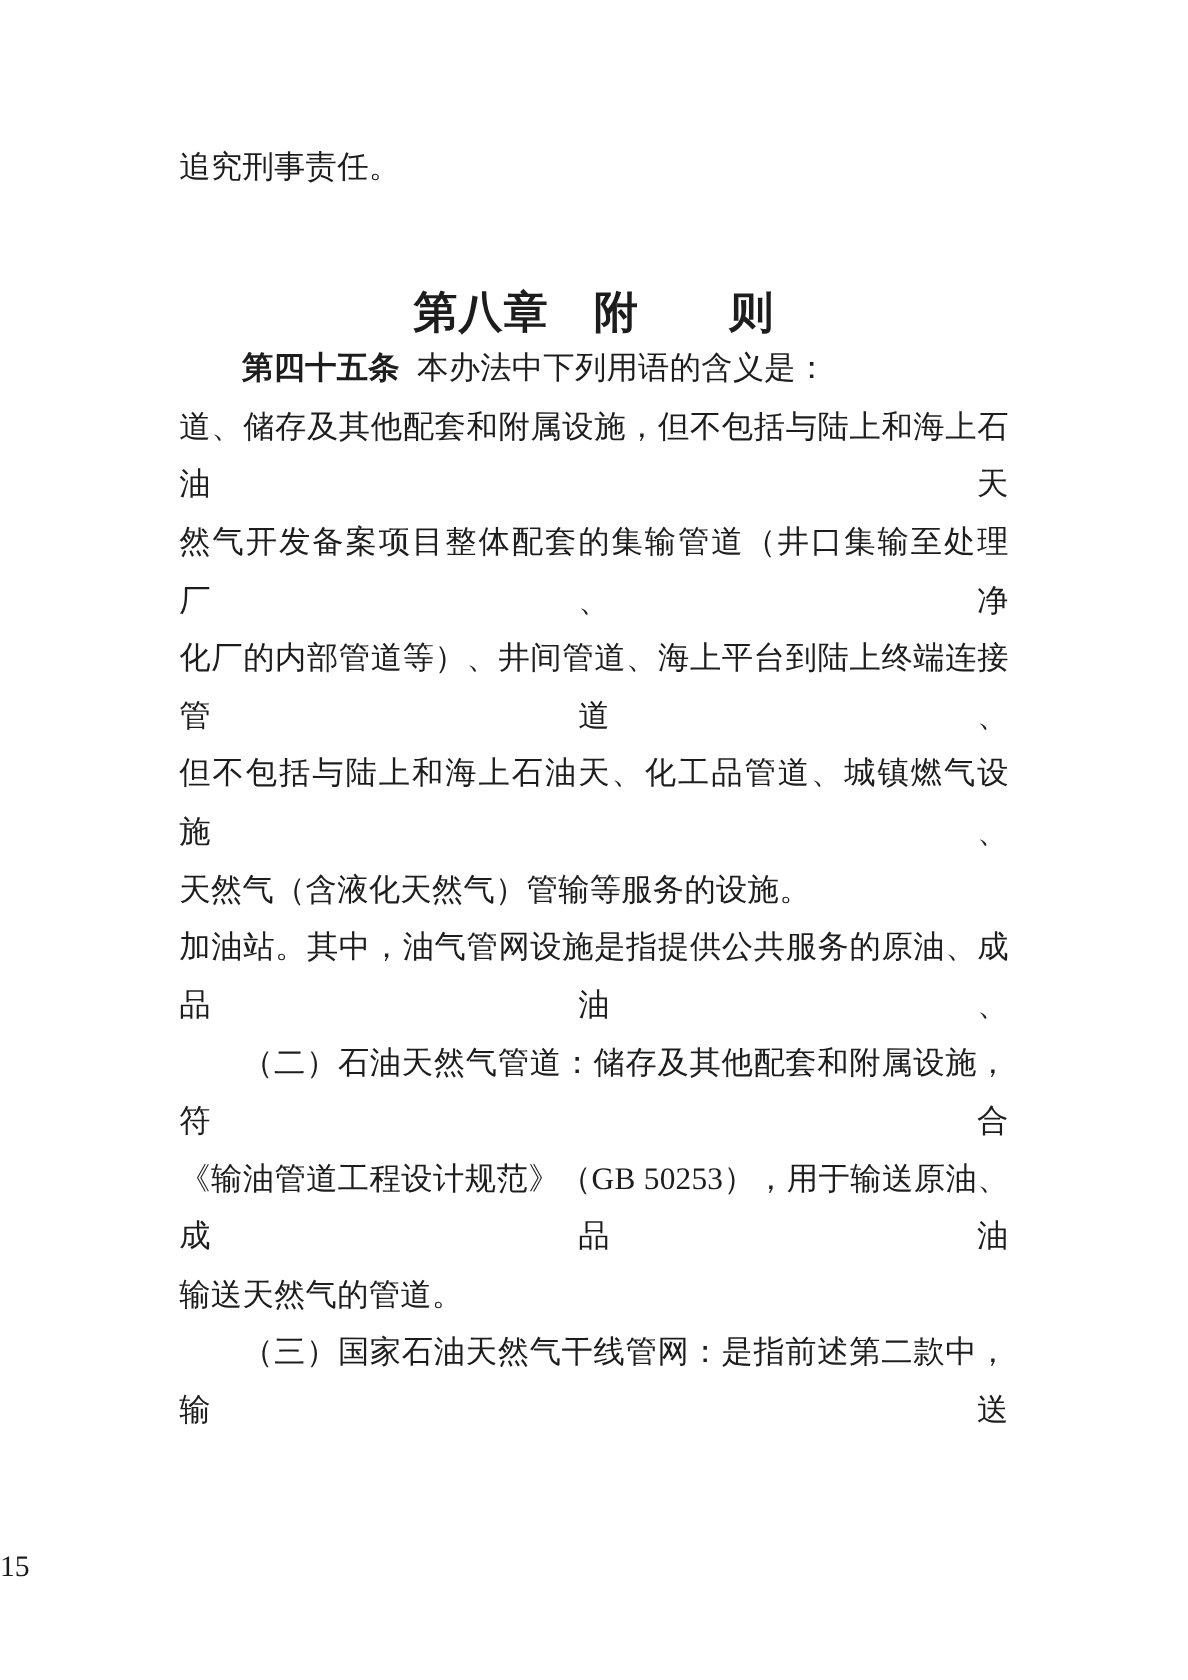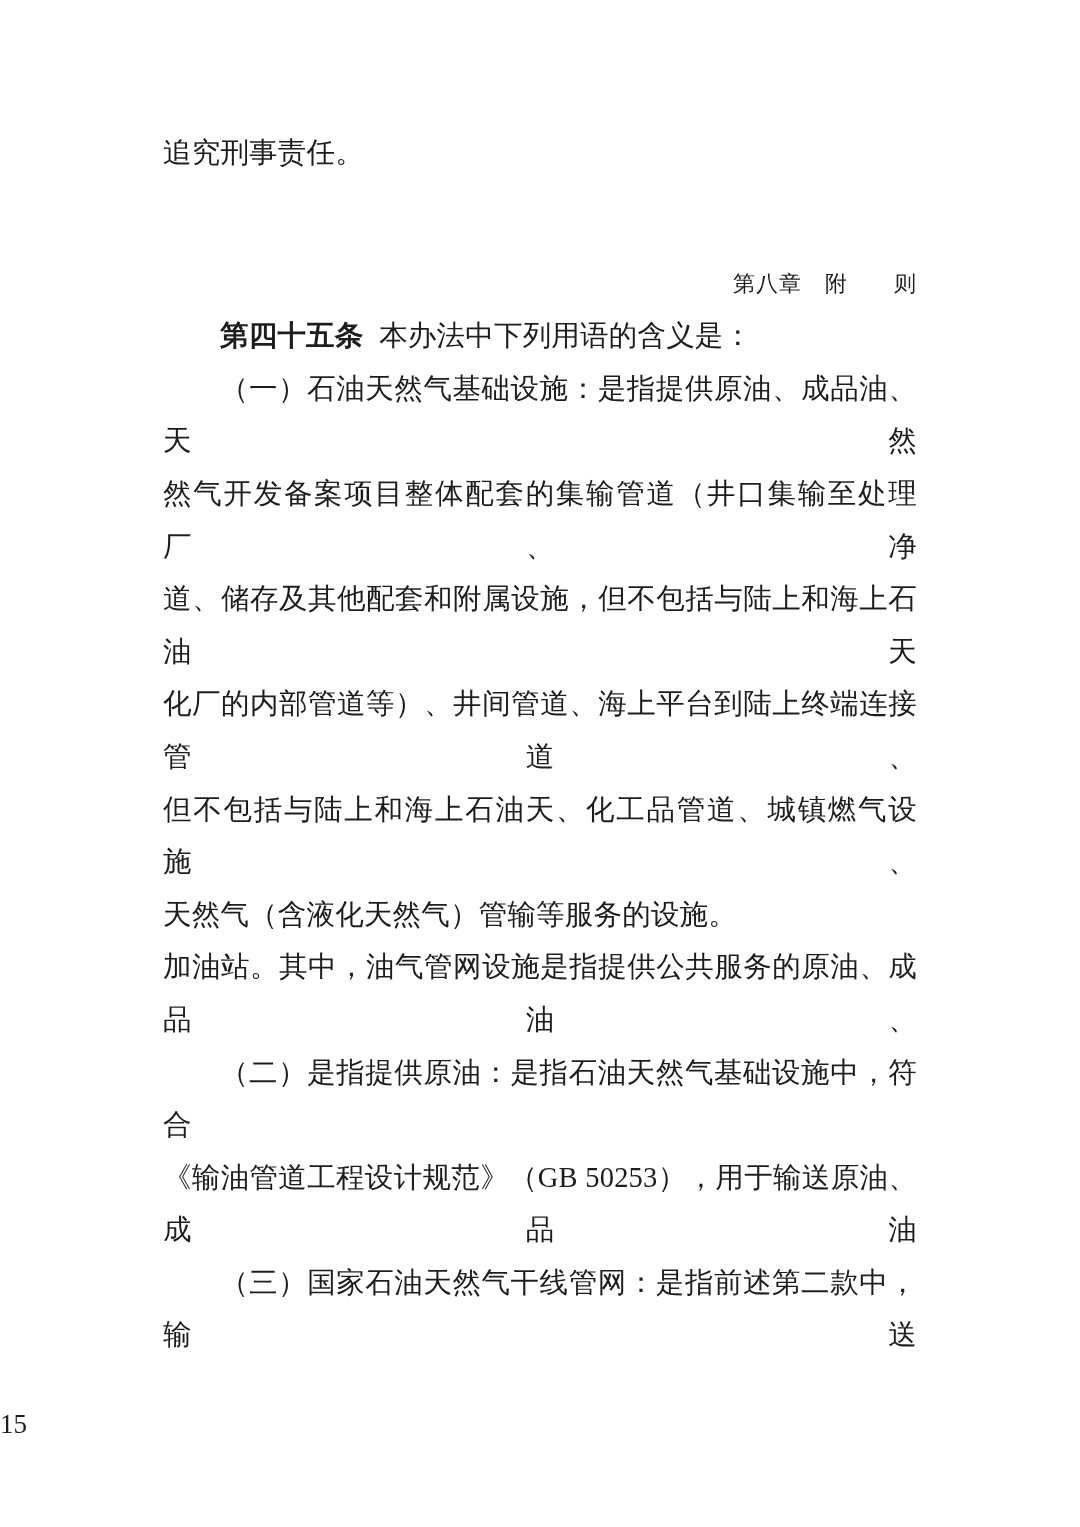--- a/index.html
+++ b/index.html
@@ -29,24 +29,24 @@
     line-height: 52.6px;
     text-align: justify;
     text-align-last: justify;
     text-justify: inter-character;
     letter-spacing: 0.2px;
   }
   .line.last { text-align-last: left; }
   .line.indent { text-indent: 2em; }
   .chapter-heading {
     margin-top: 78px;
-    font-size: 22px;
+    font-size: 40px;
     line-height: 52.6px;
-    font-weight: 400;
-    text-align: right;
+    font-weight: 700;
+    text-align: center;
     letter-spacing: 1px;
   }
   .article-num {
     font-weight: 700;
     margin-right: 0.55em;
   }
   .page-footer {
     position: absolute;
     top: 1404px;
     left: 0;
@@ -65,31 +65,31 @@
     <div class="line last">追究刑事责任。</div>
 
     <div class="chapter-heading">第八章　附　　则</div>
 
     <div class="line last indent">
       <span class="article-num">第四十五条</span><span>本办法中下列用语的含义是：</span>
     </div>
 
     <div id="paragraphs">
         <div class="paragraph">
-          <div class="line indent">（一）石油天然气基础设施：是指提供原油、成品油、天然</div>
+          <div class="line">道、储存及其他配套和附属设施，但不包括与陆上和海上石油天</div>
           <div class="line">然气开发备案项目整体配套的集输管道（井口集输至处理厂、净</div>
-          <div class="line">道、储存及其他配套和附属设施，但不包括与陆上和海上石油天</div>
           <div class="line">化厂的内部管道等）、井间管道、海上平台到陆上终端连接管道、</div>
           <div class="line">但不包括与陆上和海上石油天、化工品管道、城镇燃气设施、</div>
           <div class="line last">天然气（含液化天然气）管输等服务的设施。</div>
           <div class="line">加油站。其中，油气管网设施是指提供公共服务的原油、成品油、</div>
         </div>
         <div class="paragraph">
-          <div class="line indent">（二）是指提供原油：是指石油天然气基础设施中，符合</div>
+          <div class="line indent">（二）石油天然气管道：储存及其他配套和附属设施，符合</div>
           <div class="line">《输油管道工程设计规范》（GB 50253），用于输送原油、成品油</div>
+          <div class="line last">输送天然气的管道。</div>
         </div>
         <div class="paragraph">
           <div class="line indent">（三）国家石油天然气干线管网：是指前述第二款中，输送</div>
         </div>
       </div>
 
   </div>
 
   <div class="page-footer">15</div>
 </div>

